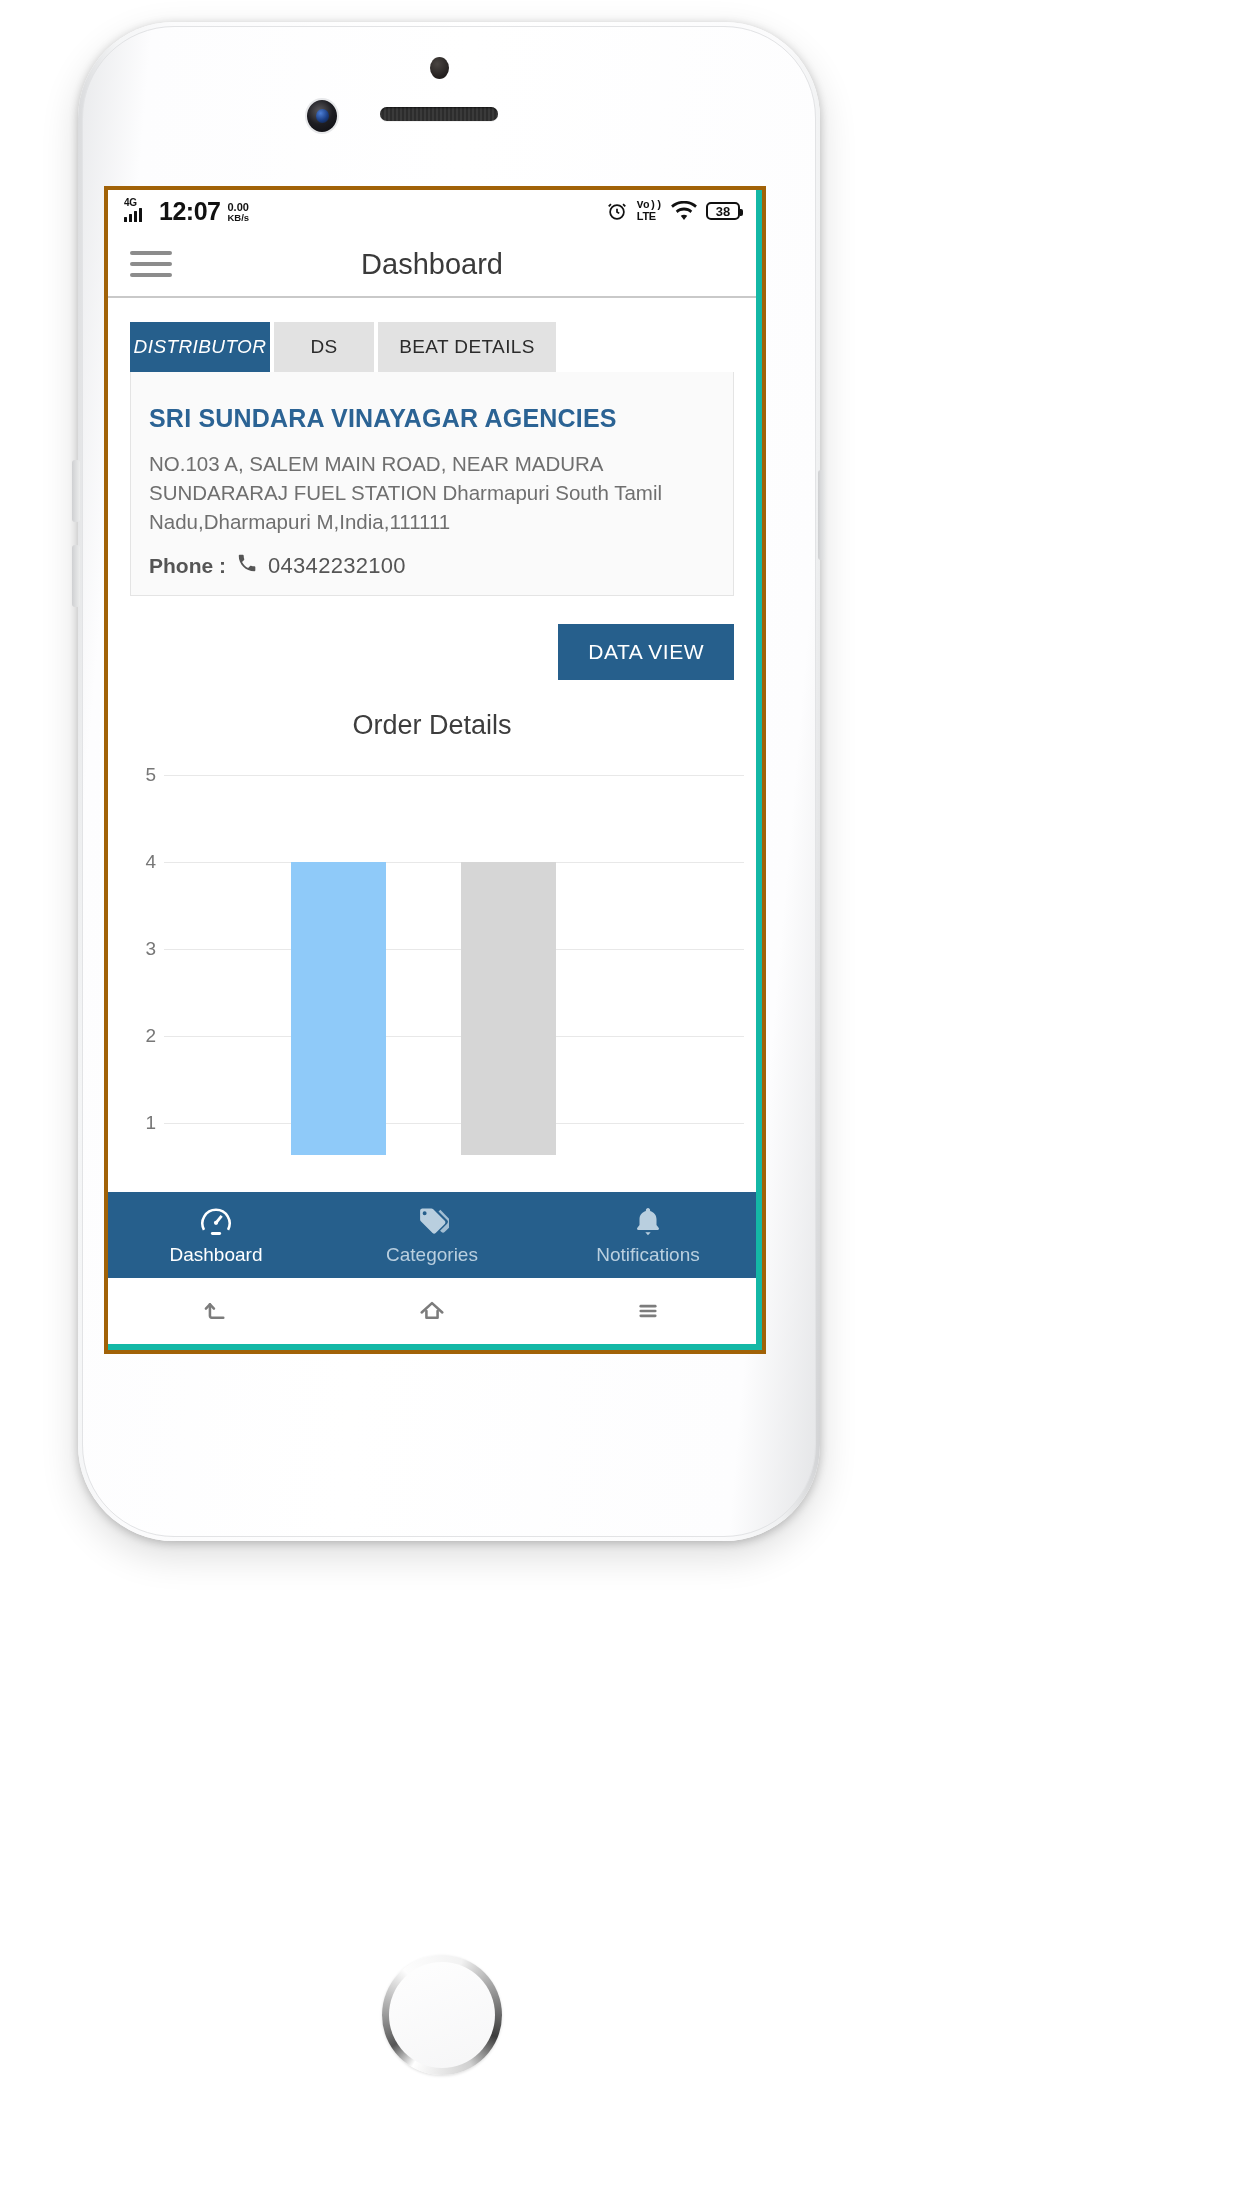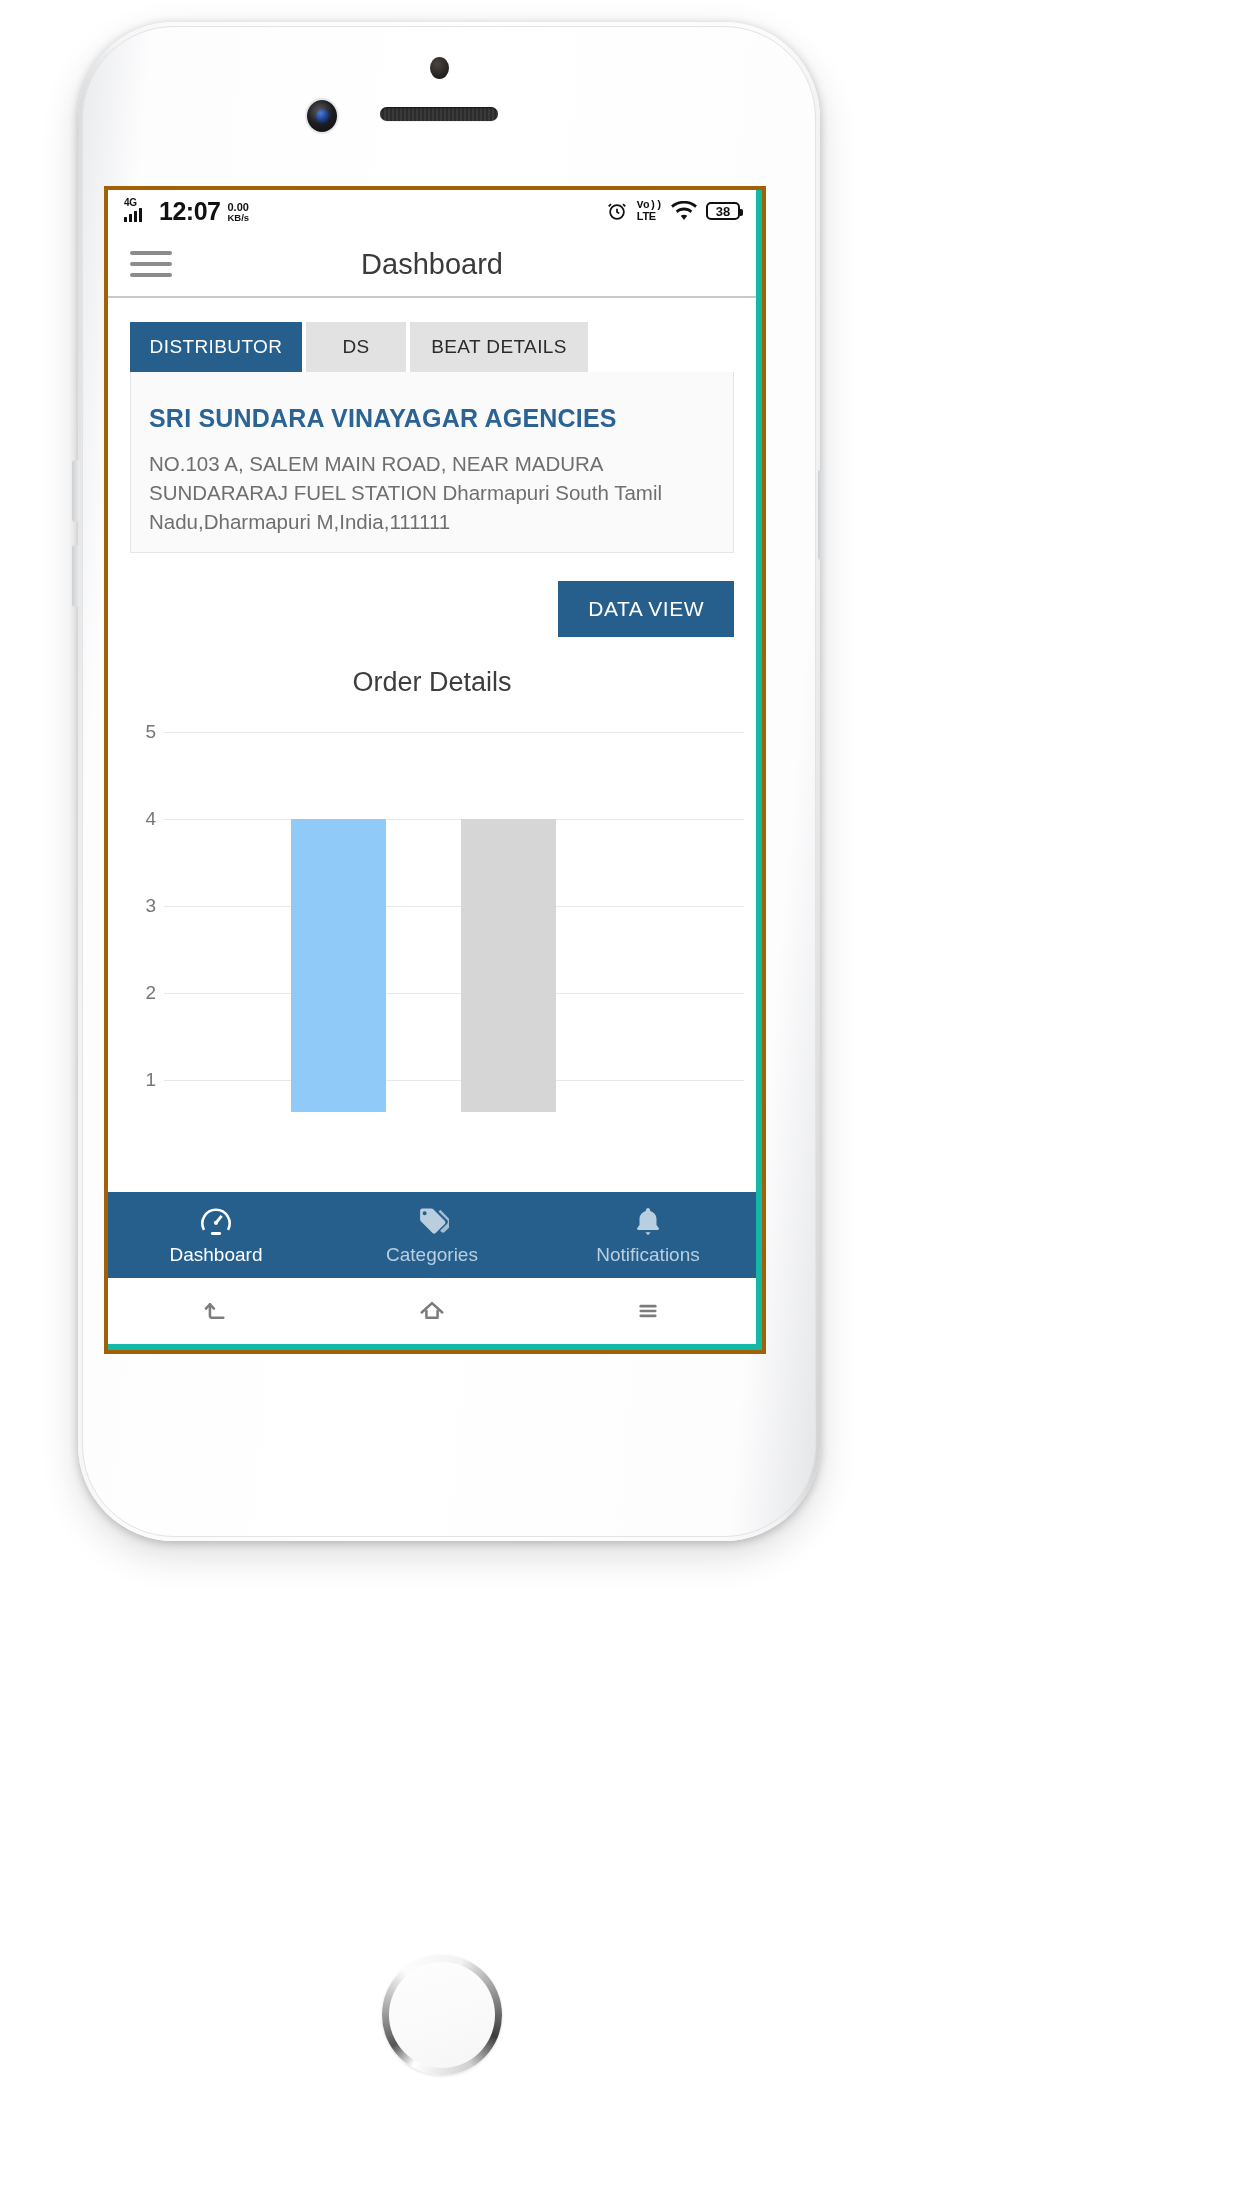--- a/index.html
+++ b/index.html
@@ -154,21 +154,21 @@
   }
   .tab {
     flex: 0 0 auto;
     height: 50px;
     display: flex; align-items: center; justify-content: center;
     font-size: 19px; letter-spacing: .4px;
     background: #e2e2e2; color: #2b2b2b;
     cursor: pointer;
   }
   .tab.active { background: #265f8c; color: #ffffff; }
-  #tab-distributor { width: 172px; }
+  #tab-distributor { width: 140px; font-style: italic; }
   #tab-ds { width: 100px; }
   #tab-beat { width: 178px; }
 
   
   #info-card {
     margin: 0 22px;
     background: #fafafa;
     border: 1px solid #e4e4e4;
     border-top: none;
     padding: 32px 18px 16px 18px;
@@ -343,20 +343,29 @@
 
   <div id="tabs">
     <div class="tab active" id="tab-distributor">DISTRIBUTOR</div>
     <div class="tab" id="tab-ds">DS</div>
     <div class="tab" id="tab-beat">BEAT DETAILS</div>
   </div>
 
   <div id="info-card">
     <div id="company-name">SRI SUNDARA VINAYAGAR AGENCIES</div>
     <div id="company-address">NO.103 A, SALEM MAIN ROAD, NEAR MADURA SUNDARARAJ FUEL STATION Dharmapuri South Tamil Nadu,Dharmapuri M,India,111111</div>
+    <div id="phone-row">
+      <span>Phone :</span>
+      <span id="phone-icon-glyph">
+        <svg width="22" height="22" viewBox="0 0 24 24" fill="#555">
+          <path d="M6.6 10.8c1.4 2.8 3.8 5.1 6.6 6.6l2.2-2.2c.3-.3.7-.4 1-.2 1.2.4 2.4.6 3.7.6.6 0 1 .4 1 1V20c0 .6-.4 1-1 1C10.6 21 3 13.4 3 4c0-.6.4-1 1-1h3.4c.6 0 1 .4 1 1 0 1.3.2 2.5.6 3.7.1.3 0 .7-.2 1l-2.2 2.1z"></path>
+        </svg>
+      </span>
+      <span id="phone-number">04342232100</span>
+    </div>
   </div>
 
   <div id="data-view-row">
     <button id="data-view-button">DATA  VIEW</button>
   </div>
 
   <div id="chart-title">Order Details</div>
 
   <div id="chart-area">
 

